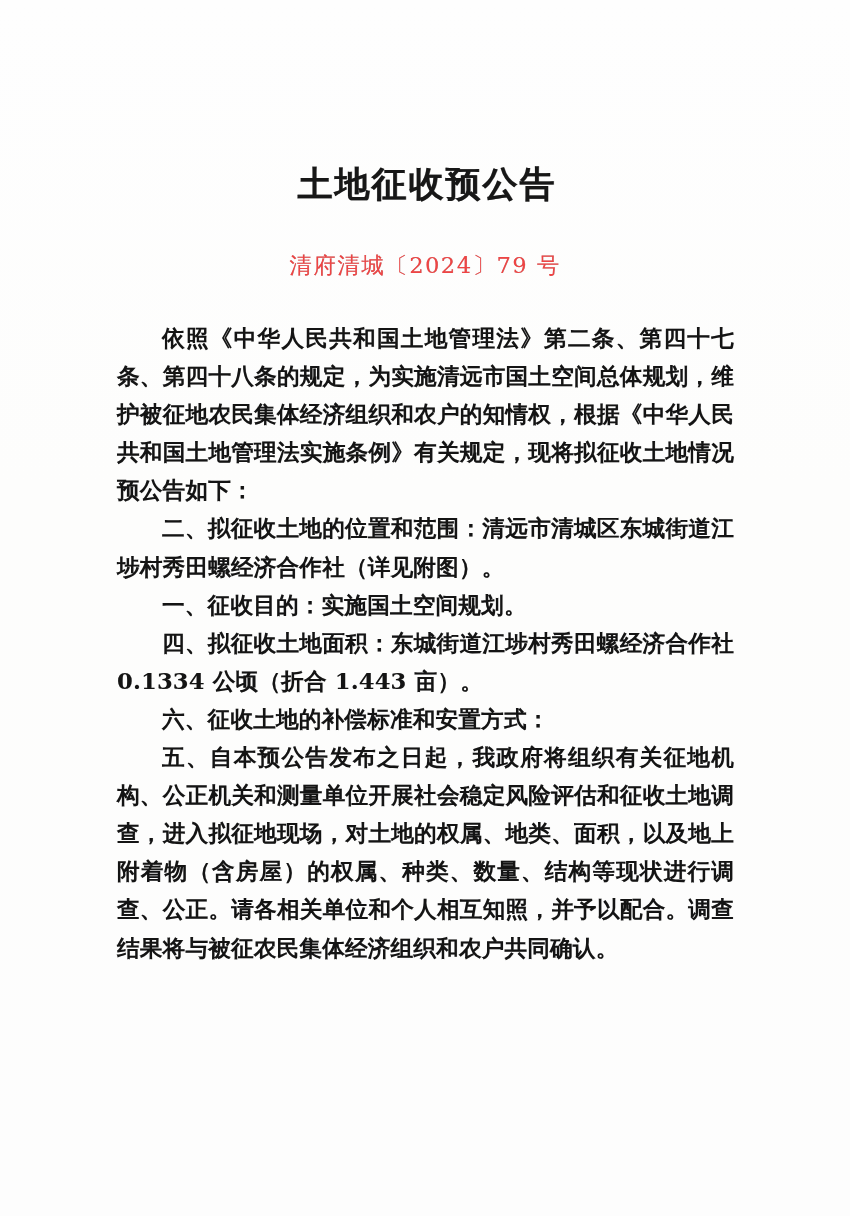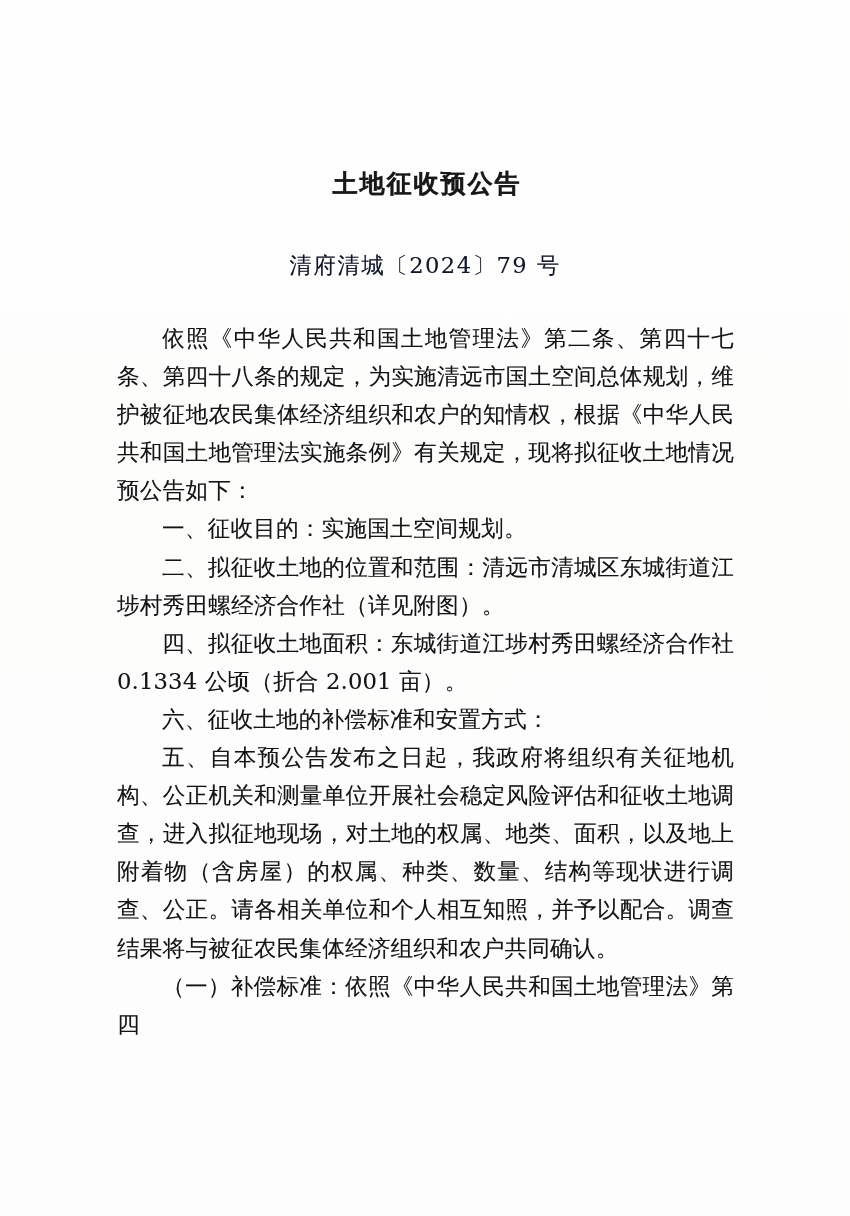--- a/index.html
+++ b/index.html
@@ -36,42 +36,42 @@
     padding: 0 117px;
   }
 
   
   .doc-title {
     margin: 0;
     padding: 0;
     text-align: center;
     font-family: "DejaVu Serif", "Liberation Serif", serif;
     font-weight: 700;
-    font-size: 25px;
+    font-size: 35px;
     letter-spacing: 2px;
     color: #171717;
     position: absolute;
     left: 4px;
     right: 0;
     top: 163px;
     line-height: 42px;
     text-shadow: 0.4px 0 0 rgba(20,20,20,0.55), -0.3px 0 0 rgba(20,20,20,0.35);
   }
 
   
   .doc-number {
     position: absolute;
     left: 0;
     right: 0;
     top: 249px;
     text-align: center;
     font-size: 22.5px;
     line-height: 32px;
     letter-spacing: 1.5px;
-    color: #0f172a;
+    color: #ef4444;
     font-family: "DejaVu Serif", "Liberation Serif", serif;
   }
 
   
   .body-block {
     position: absolute;
     left: 117px;
     top: 319px;
     width: 617px;
   }
@@ -80,20 +80,21 @@
     margin: 0;
     padding: 0;
     font-size: 22.6px;
     line-height: 38.1px;
     color: #141414;
     text-align: justify;
     text-justify: inter-character;
     text-indent: 45px;
     letter-spacing: 0.2px;
     font-family: "DejaVu Serif", "Liberation Serif", serif;
+    font-weight: bold;
     -webkit-font-smoothing: none;
   }
 
   
   .body-block, .doc-number {
     text-shadow: 0.25px 0 0 rgba(15,15,15,0.30);
   }
 </style>
 </head>
 <body>
@@ -101,21 +102,20 @@
 <div class="page"></div>
 
 <div class="sheet">
 
   <h1 class="doc-title">土地征收预公告</h1>
 
   <div class="doc-number">清府清城〔2024〕79 号</div>
 
   <div class="body-block">
     <p class="para">依照《中华人民共和国土地管理法》第二条、第四十七条、第四十八条的规定，为实施清远市国土空间总体规划，维护被征地农民集体经济组织和农户的知情权，根据《中华人民共和国土地管理法实施条例》有关规定，现将拟征收土地情况预公告如下：</p>
+    <p class="para">二、拟征收土地的位置和范围：清远市清城区东城街道江埗村秀田螺经济合作社（详见附图）。</p>
     <p class="para">一、征收目的：实施国土空间规划。</p>
-    <p class="para">二、拟征收土地的位置和范围：清远市清城区东城街道江埗村秀田螺经济合作社（详见附图）。</p>
-    <p class="para">四、拟征收土地面积：东城街道江埗村秀田螺经济合作社0.1334 公顷（折合 2.001 亩）。</p>
+    <p class="para">四、拟征收土地面积：东城街道江埗村秀田螺经济合作社0.1334 公顷（折合 1.443 亩）。</p>
     <p class="para">六、征收土地的补偿标准和安置方式：</p>
     <p class="para">五、自本预公告发布之日起，我政府将组织有关征地机构、公正机关和测量单位开展社会稳定风险评估和征收土地调查，进入拟征地现场，对土地的权属、地类、面积，以及地上附着物（含房屋）的权属、种类、数量、结构等现状进行调查、公正。请各相关单位和个人相互知照，并予以配合。调查结果将与被征农民集体经济组织和农户共同确认。</p>
-    <p class="para">（一）补偿标准：依照《中华人民共和国土地管理法》第四</p>
   </div>
 
 </div>
 
 </body></html>

